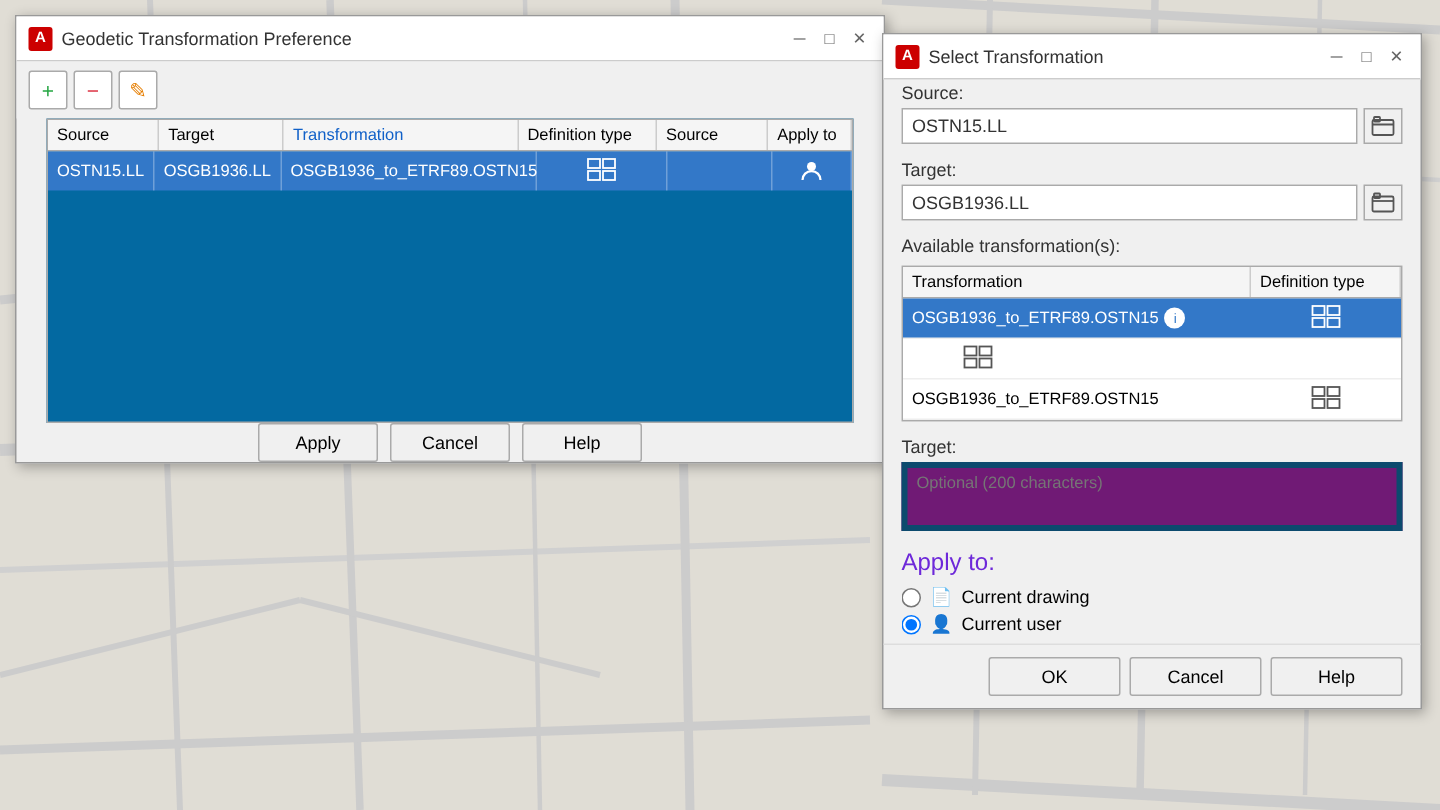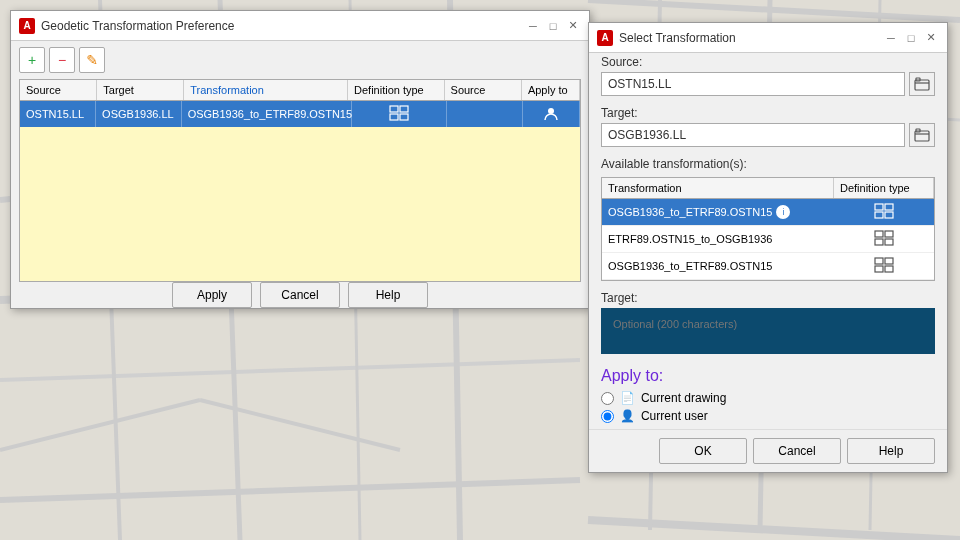--- a/index.html
+++ b/index.html
@@ -90,23 +90,23 @@
       font-size: 14px;
       border-radius: 2px;
     }
 
     .toolbar-btn.add { color: #28a745; }
     .toolbar-btn.remove { color: #dc3545; }
     .toolbar-btn.edit { color: #e67e00; }
 
     
     .table-container {
-      margin: 0 8px;
-      border: 1px solid #aaa;
-      background: #fef9c3;
+      margin: 0 20px;
+      border: 1px solid #aaa;
+      background: #0369a1;
     }
 
     .table-header {
       display: flex;
       background: #f5f5f5;
       border-bottom: 1px solid #aaa;
     }
 
     .th {
       padding: 4px 6px;
@@ -252,22 +252,22 @@
 
     .transform-col2-td {
       width: 100px;
       justify-content: center;
     }
 
     
     .comment-textarea {
       width: 100%;
       height: 46px;
-      border: 6px solid #0c4a6e;
-      background: #0c4a6e;
+      border: 4px solid #0c4a6e;
+      background: #701a75;
       padding: 4px 6px;
       font-size: 11px;
       color: #999;
       resize: none;
       font-family: inherit;
       margin-bottom: 10px;
     }
 
     
     .apply-section-label {
@@ -475,23 +475,20 @@
           <svg width="20" height="18" viewBox="0 0 20 18" fill="none" xmlns="http://www.w3.org/2000/svg">
             <rect x="1" y="1" width="8" height="6" fill="none" stroke="white" stroke-width="1.2"></rect>
             <rect x="11" y="1" width="8" height="6" fill="none" stroke="white" stroke-width="1.2"></rect>
             <rect x="1" y="9" width="8" height="6" fill="none" stroke="white" stroke-width="1.2"></rect>
             <rect x="11" y="9" width="8" height="6" fill="none" stroke="white" stroke-width="1.2"></rect>
           </svg>
         </div>
       </div>
 
       <div class="transform-row">
-        <div class="transform-td transform-col1">
-          ETRF89.OSTN15_to_OSGB1936
-        </div>
         <div class="transform-td transform-col2-td">
           <svg width="20" height="18" viewBox="0 0 20 18" fill="none" xmlns="http://www.w3.org/2000/svg">
             <rect x="1" y="1" width="8" height="6" fill="none" stroke="#555" stroke-width="1.2"></rect>
             <rect x="11" y="1" width="8" height="6" fill="none" stroke="#555" stroke-width="1.2"></rect>
             <rect x="1" y="9" width="8" height="6" fill="none" stroke="#555" stroke-width="1.2"></rect>
             <rect x="11" y="9" width="8" height="6" fill="none" stroke="#555" stroke-width="1.2"></rect>
           </svg>
         </div>
       </div>
 

